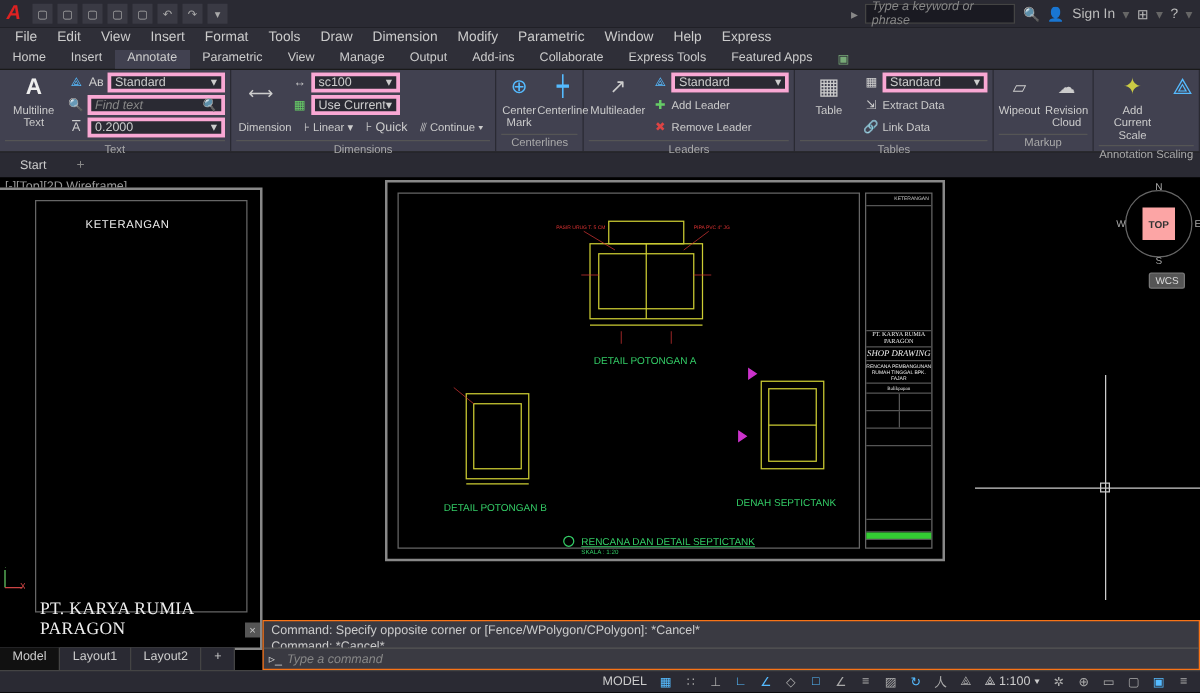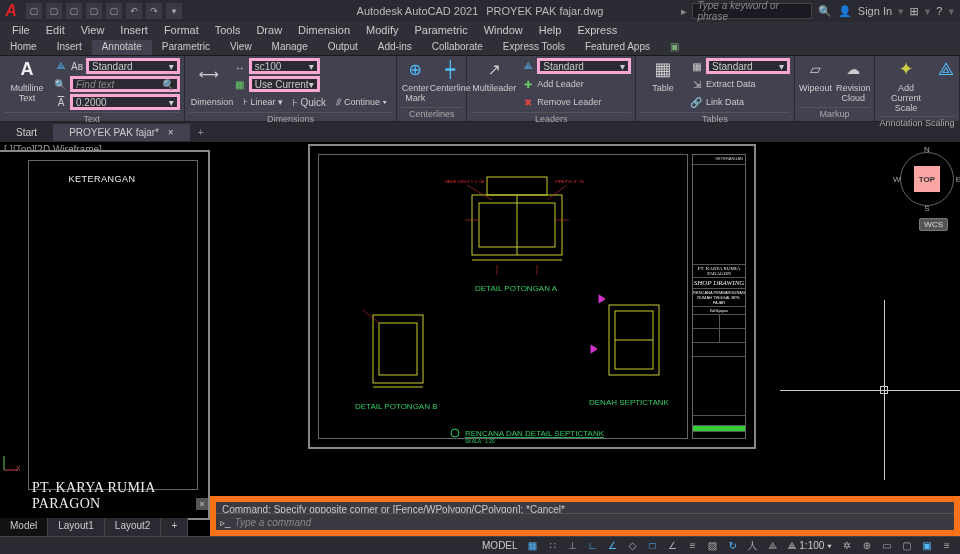--- a/index.html
+++ b/index.html
@@ -67,21 +67,21 @@
 .det { position: absolute; }
 .det-label { font-size: 8px; fill: #3c6; font-family: Arial; }
 .red-txt { font-size: 4px; fill: #d33; }
 
 
 .crosshair-h { position: absolute; top: 390px; left: 780px; width: 180px; height: 1px; background: #ccc; }
 .crosshair-v { position: absolute; top: 300px; left: 884px; width: 1px; height: 180px; background: #ccc; }
 .pickbox { position: absolute; top: 386px; left: 880px; width: 8px; height: 8px; border: 1px solid #ccc; }
 
 
-.cmdarea { position: absolute; left: 210px; right: 0; bottom: 18px; height: 40px; background: #3a3a42; border: 6px solid #f97316; display: flex; flex-direction: column; font-family: Consolas, monospace; font-size: 10px; color: #ccc; }
+.cmdarea { position: absolute; left: 210px; right: 0; bottom: 18px; height: 40px; background: #3a3a42; border: 1px solid #f97316; display: flex; flex-direction: column; font-family: Consolas, monospace; font-size: 10px; color: #ccc; }
 .cmd-hist { flex: 1; padding: 2px 6px; border-bottom: 1px solid #555; line-height: 1.25; overflow: hidden; }
 .cmd-input-row { display: flex; align-items: center; height: 16px; padding: 0 4px; gap: 4px; }
 .cmd-close { position: absolute; left: 196px; bottom: 44px; width: 12px; height: 12px; background: #555; color: #ccc; font-size: 9px; display: flex; align-items: center; justify-content: center; }
 
 
 .btabs { position: absolute; left: 0; bottom: 18px; height: 18px; display: flex; background: #2a2a33; }
 .btab { padding: 2px 10px; font-size: 10px; color: #ccc; border-right: 1px solid #444; }
 .btab.active { background: #111; }
 
 
@@ -97,24 +97,20 @@
   <div class="logo">A</div>
   <div class="qat">
     <div class="qat-btn">▢</div>
     <div class="qat-btn">▢</div>
     <div class="qat-btn">▢</div>
     <div class="qat-btn">▢</div>
     <div class="qat-btn">▢</div>
     <div class="qat-btn">↶</div>
     <div class="qat-btn">↷</div>
     <div class="qat-btn">▾</div>
-  </div>
-  <div class="title-center">
-    <span>Autodesk AutoCAD 2021</span>
-    <span>PROYEK PAK fajar.dwg</span>
   </div>
   <div class="title-right">
     <span style="color:#888">▸</span>
     <div class="search-box">Type a keyword or phrase</div>
     <span>🔍</span>
     <span>👤</span>
     <span>Sign In</span>
     <span style="color:#666">▾</span>
     <span>⊞</span>
     <span style="color:#666">▾</span>
@@ -318,21 +314,20 @@
       <div class="big-btn" style="width:18px">
         <div class="ico" style="color:#5bf">⟁</div>
       </div>
     </div>
     <div class="panel-label">Annotation Scaling</div>
   </div>
 </div>
 
 <div class="doc-tabs">
   <div class="doc-tab">Start</div>
-  <div class="doc-tab active"><span>PROYEK PAK fajar*</span> <span style="margin-left:6px">×</span></div>
   <div class="doc-add">+</div>
 </div>
 
 <div class="viewport">
   <div class="vp-label">[-][Top][2D Wireframe]</div>
 
   <div class="viewcube">
     <div class="compass">
       <span style="top:-8px;left:50%;transform:translateX(-50%)">N</span>
       <span style="bottom:-8px;left:50%;transform:translateX(-50%)">S</span>

